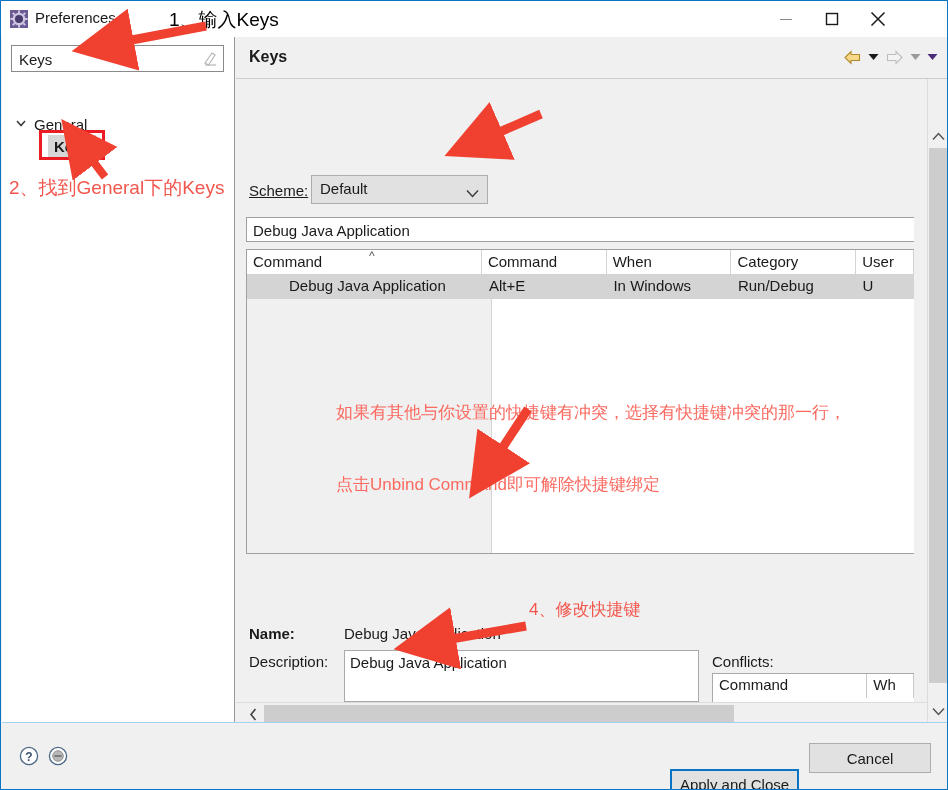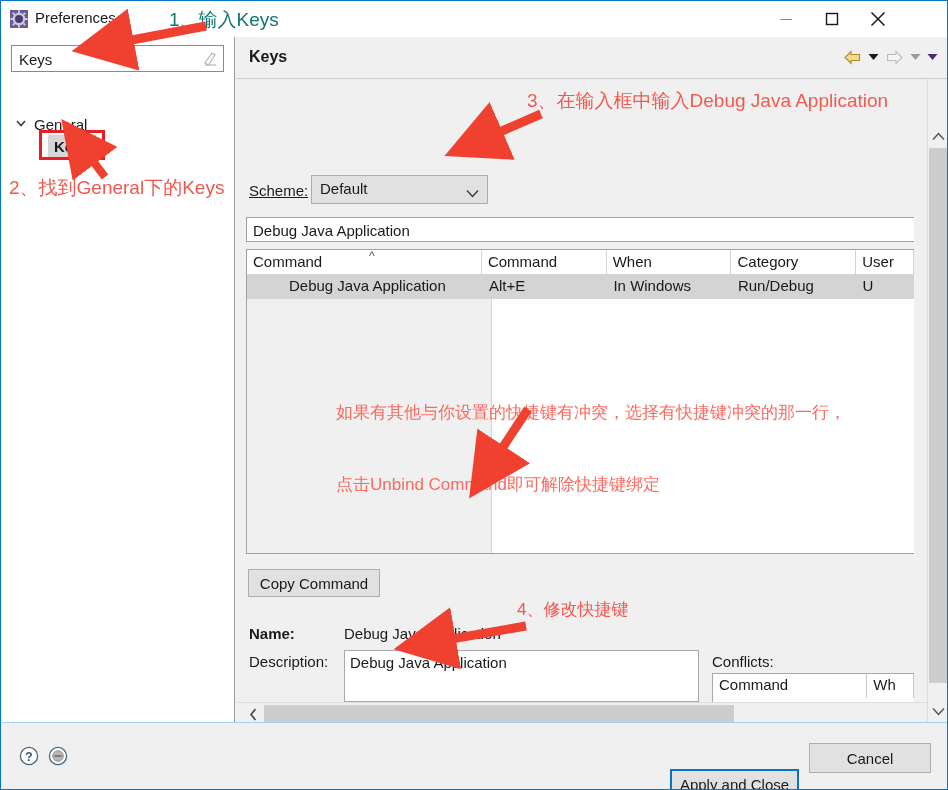--- a/index.html
+++ b/index.html
@@ -336,25 +336,25 @@
   }
 
   
   .anno {
     position: absolute;
     color: #f2564c;
     white-space: pre;
     pointer-events: none;
     font-family: "Liberation Sans", sans-serif;
   }
-  #anno1 { left: 168px; top: 6px; font-size: 19px; color: #0f766e; }
+  #anno1 { left: 168px; top: 6px; font-size: 19px; color: #000000; }
   #anno2 { left: 8px; top: 174px; font-size: 19px; color: #f2574e; }
   #anno3 { left: 526px; top: 87px; font-size: 19px; color: #f05a50; }
   #anno4 { left: 335px; top: 352px; font-size: 17px; line-height: 24px; color: #fa6a60; }
-  #anno5 { left: 516px; top: 597px; font-size: 17px; color: #f2574e; }
+  #anno5 { left: 528px; top: 597px; font-size: 17px; color: #f2574e; }
 
   svg.arrow { position: absolute; pointer-events: none; overflow: visible; }
 </style>
 </head>
 <body>
 
 <div id="root">
 
   <div id="titlebar">
     <span id="title-icon">
@@ -482,21 +482,20 @@
           <div class="td c0" style="width:245px">Debug Java Application</div>
           <div class="td" style="width:130px">Alt+E</div>
           <div class="td" style="width:130px">In Windows</div>
           <div class="td" style="width:130px">Run/Debug</div>
           <div class="td" style="width:60px">U</div>
         </div>
         <div id="blank-strip"></div>
         <div id="left-gray-col"></div>
       </div>
 
-      <button class="cmdbtn" id="btn-copy">Copy Command</button>
 
       <div id="name-label">Name:</div>
       <div id="name-value">Debug Java Application</div>
 
       <div id="desc-label">Description:</div>
       <div id="desc-box">
         <div id="desc-value">Debug Java Application</div>
       </div>
 
       <div id="binding-label">Binding:</div>
@@ -569,21 +568,20 @@
       <circle cx="10" cy="10" r="8.6" fill="#ffffff" stroke="#4a6784" stroke-width="1.3"></circle>
       <circle cx="10" cy="10" r="5.3" fill="#b7b7b7" stroke="#8a8a8a" stroke-width="0.9"></circle>
       <rect x="6.4" y="9.2" width="7.2" height="1.6" fill="#6f6f6f"></rect>
     </svg>
   </span>
   <button id="btn-apply">Apply and Close</button>
   <button id="btn-cancel">Cancel</button>
 
   <div class="anno" id="anno1">1、输入Keys</div>
   <div class="anno" id="anno2">2、找到General下的Keys</div>
-  <div class="anno" id="anno3">3、在输入框中输入Debug Java Application</div>
   <div class="anno" id="anno4">
     <div>如果有其他与你设置的快捷键有冲突，选择有快捷键冲突的那一行，</div>
     <div>点击Unbind Command即可解除快捷键绑定</div>
   </div>
   <div class="anno" id="anno5">4、修改快捷键</div>
 
   <svg class="arrow" style="left:0;top:0;width:948px;height:790px">
     <defs>
       <marker id="ah" markerWidth="7" markerHeight="7" refX="5.6" refY="3.5" orient="auto">
         <path d="M0,0 L7,3.5 L0,7 Z" fill="#f04030"></path>

